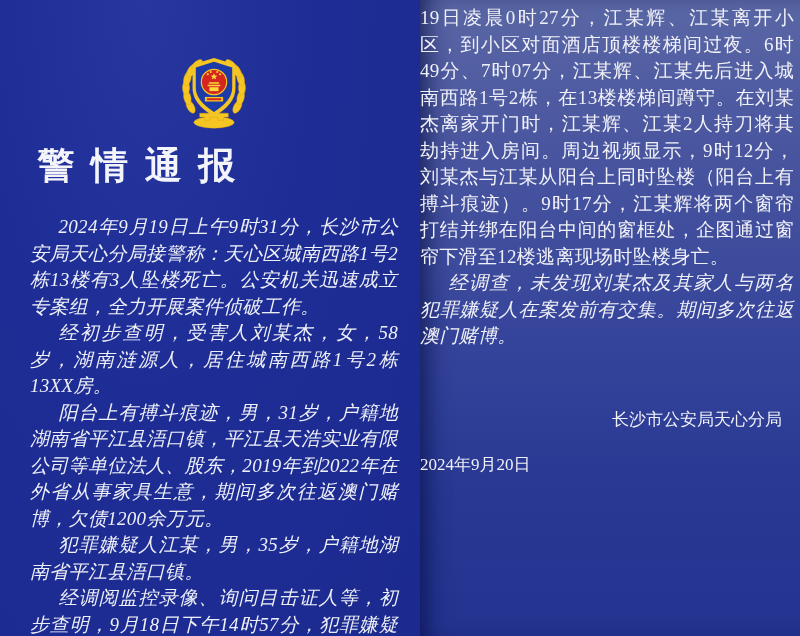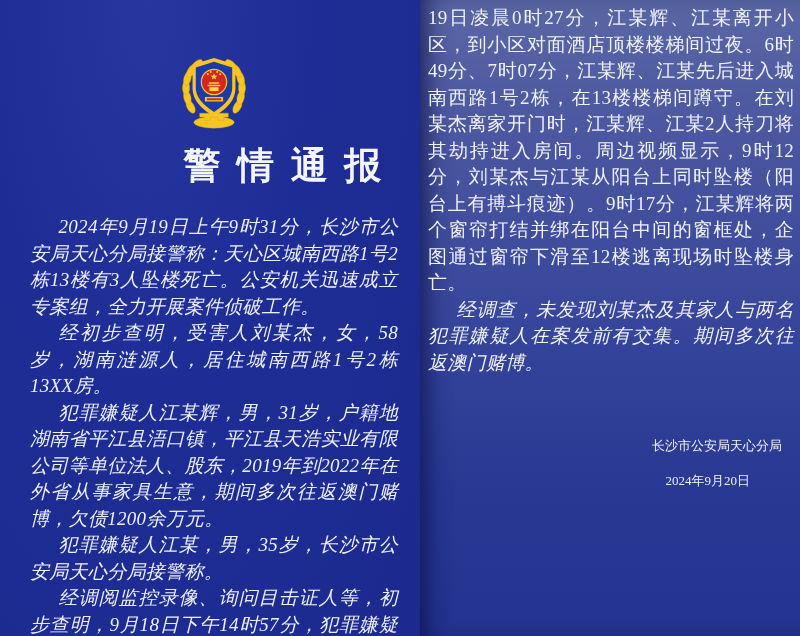--- a/index.html
+++ b/index.html
@@ -16,52 +16,52 @@
     box-sizing: border-box;
     background: radial-gradient(ellipse at 35% 0%, #27379f 0%, #1e2d95 45%, #1c2a8f 100%);
     padding: 0 22px 0 30px;
     color: #eef0f8;
     flex: none;
   }
   .badge-wrap { text-align: center; padding-top: 52px; height: 86px; }
   .badge-wrap svg { width: 78px; height: 86px; }
   .notice-title {
     margin: 8px 0 28px 0;
-    text-align: right;
+    text-align: left;
     font-size: 37px;
     line-height: 40px;
     font-weight: bold;
     letter-spacing: 0.45em;
     text-indent: 0.2em;
     color: #f4f5fb;
     white-space: nowrap;
   }
   
   .col-right {
     width: 380px; height: 636px;
     box-sizing: border-box;
     background: linear-gradient(180deg, #5a67a5 0%, #4a569f 22%, #36459b 52%, #283893 78%, #243390 100%);
     box-shadow: inset 18px 0 24px -12px rgba(8, 16, 70, 0.78);
-    padding: 5px 6px 0 8px;
+    padding: 5px 6px 0 0;
     color: #f0f1f8;
     flex: none;
   }
   
   .body-text p {
     margin: 0;
     font-size: 19px;
     line-height: 26.5px;
     text-align: justify;
     letter-spacing: 0.3px;
   }
   .body-text p.indent { text-indent: 1.5em; font-style: italic; }
   
-  .signature { margin-top: 56px; font-size: 13px; line-height: 27px; }
+  .signature { margin-top: 56px; font-size: 17px; line-height: 27px; }
   .sig-agency { text-align: right; padding-right: 12px; }
-  .sig-date   { text-align: right; padding-right: 44px; margin-top: 8px; }
+  .sig-date   { text-align: left; padding-right: 44px; margin-top: 18px; }
 </style>
 </head>
 <body>
 
 <div class="page">
 
   <div class="col-left">
 
     <div class="badge-wrap">
       <svg viewBox="0 0 120 132" xmlns="http://www.w3.org/2000/svg" aria-hidden="true">
@@ -102,22 +102,22 @@
         <path d="M46,69 h28 v7 h-28 z" fill="#f5c623"></path>
         <rect x="49" y="71" width="22" height="3" fill="#d4261e"></rect>
       </svg>
     </div>
 
     <h1 class="notice-title">警情通报</h1>
 
     <div class="body-text">
       <p class="indent">2024年9月19日上午9时31分，长沙市公安局天心分局接警称：天心区城南西路1号2栋13楼有3人坠楼死亡。公安机关迅速成立专案组，全力开展案件侦破工作。</p>
       <p class="indent">经初步查明，受害人刘某杰，女，58岁，湖南涟源人，居住城南西路1号2栋13XX房。</p>
-      <p class="indent">犯罪嫌疑人江某辉，男，31岁，户籍地湖南省平江县浯口镇，平江县天浩实业有限公司等单位法人、股东，2019年到2022年在外省从事家具生意，期间多次往返澳门赌博，欠债1200余万元。</p>
-      <p class="indent">犯罪嫌疑人江某，男，35岁，长沙市公安局天心分局接警称。</p>
+      <p class="indent">阳台上有搏斗痕迹，男，31岁，户籍地湖南省平江县浯口镇，平江县天浩实业有限公司等单位法人、股东，2019年到2022年在外省从事家具生意，期间多次往返澳门赌博，欠债1200余万元。</p>
+      <p class="indent">犯罪嫌疑人江某，男，35岁，户籍地湖南省平江县浯口镇。</p>
       <p class="indent">经调阅监控录像、询问目击证人等，初步查明，9月18日下午14时57分，犯罪嫌疑人江某辉、江某进入城南西路1号小区踩点。</p>
     </div>
   </div>
 
   <div class="col-right">
     <div class="body-text">
       <p>19日凌晨0时27分，江某辉、江某离开小区，到小区对面酒店顶楼楼梯间过夜。6时49分、7时07分，江某辉、江某先后进入城南西路1号2栋，在13楼楼梯间蹲守。在刘某杰离家开门时，江某辉、江某2人持刀将其劫持进入房间。周边视频显示，9时12分，刘某杰与江某从阳台上同时坠楼（阳台上有搏斗痕迹）。9时17分，江某辉将两个窗帘打结并绑在阳台中间的窗框处，企图通过窗帘下滑至12楼逃离现场时坠楼身亡。</p>
       <p class="indent">经调查，未发现刘某杰及其家人与两名犯罪嫌疑人在案发前有交集。期间多次往返澳门赌博。</p>
     </div>
 

